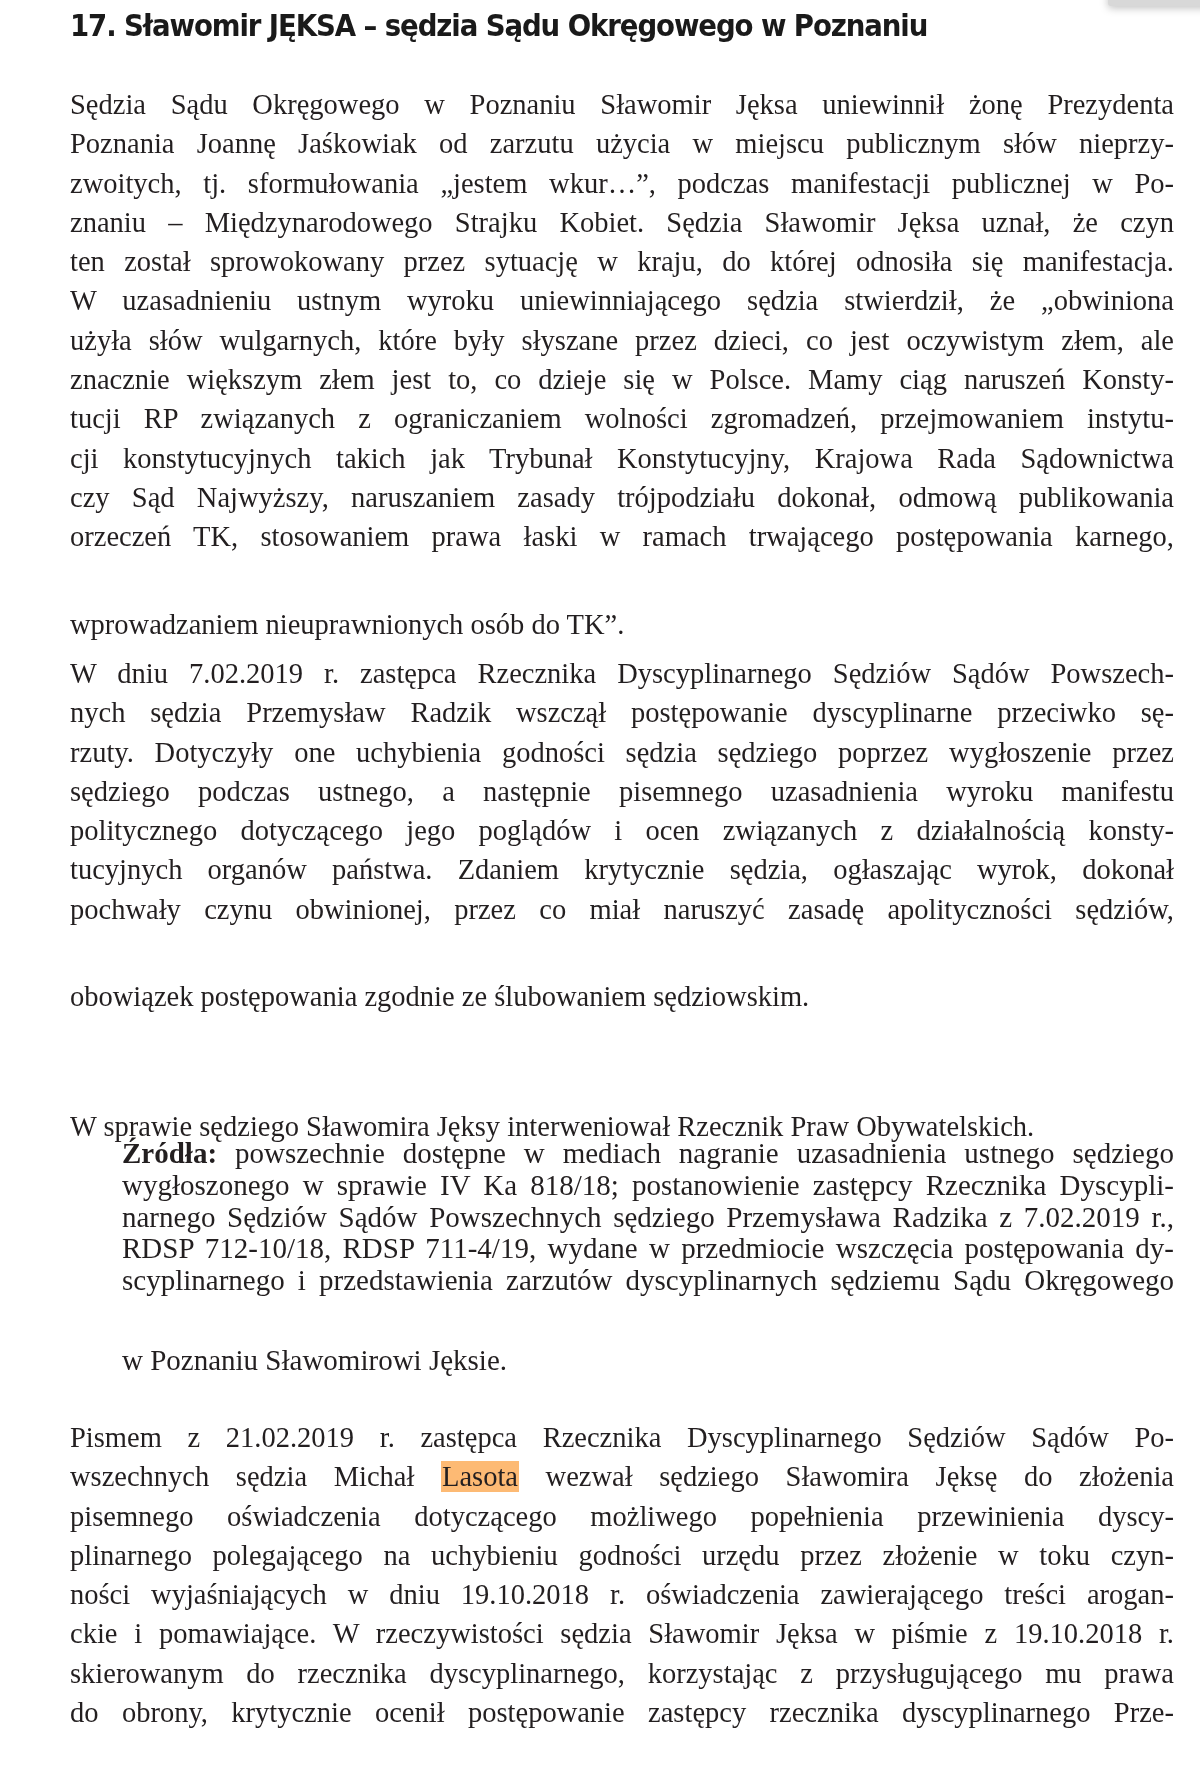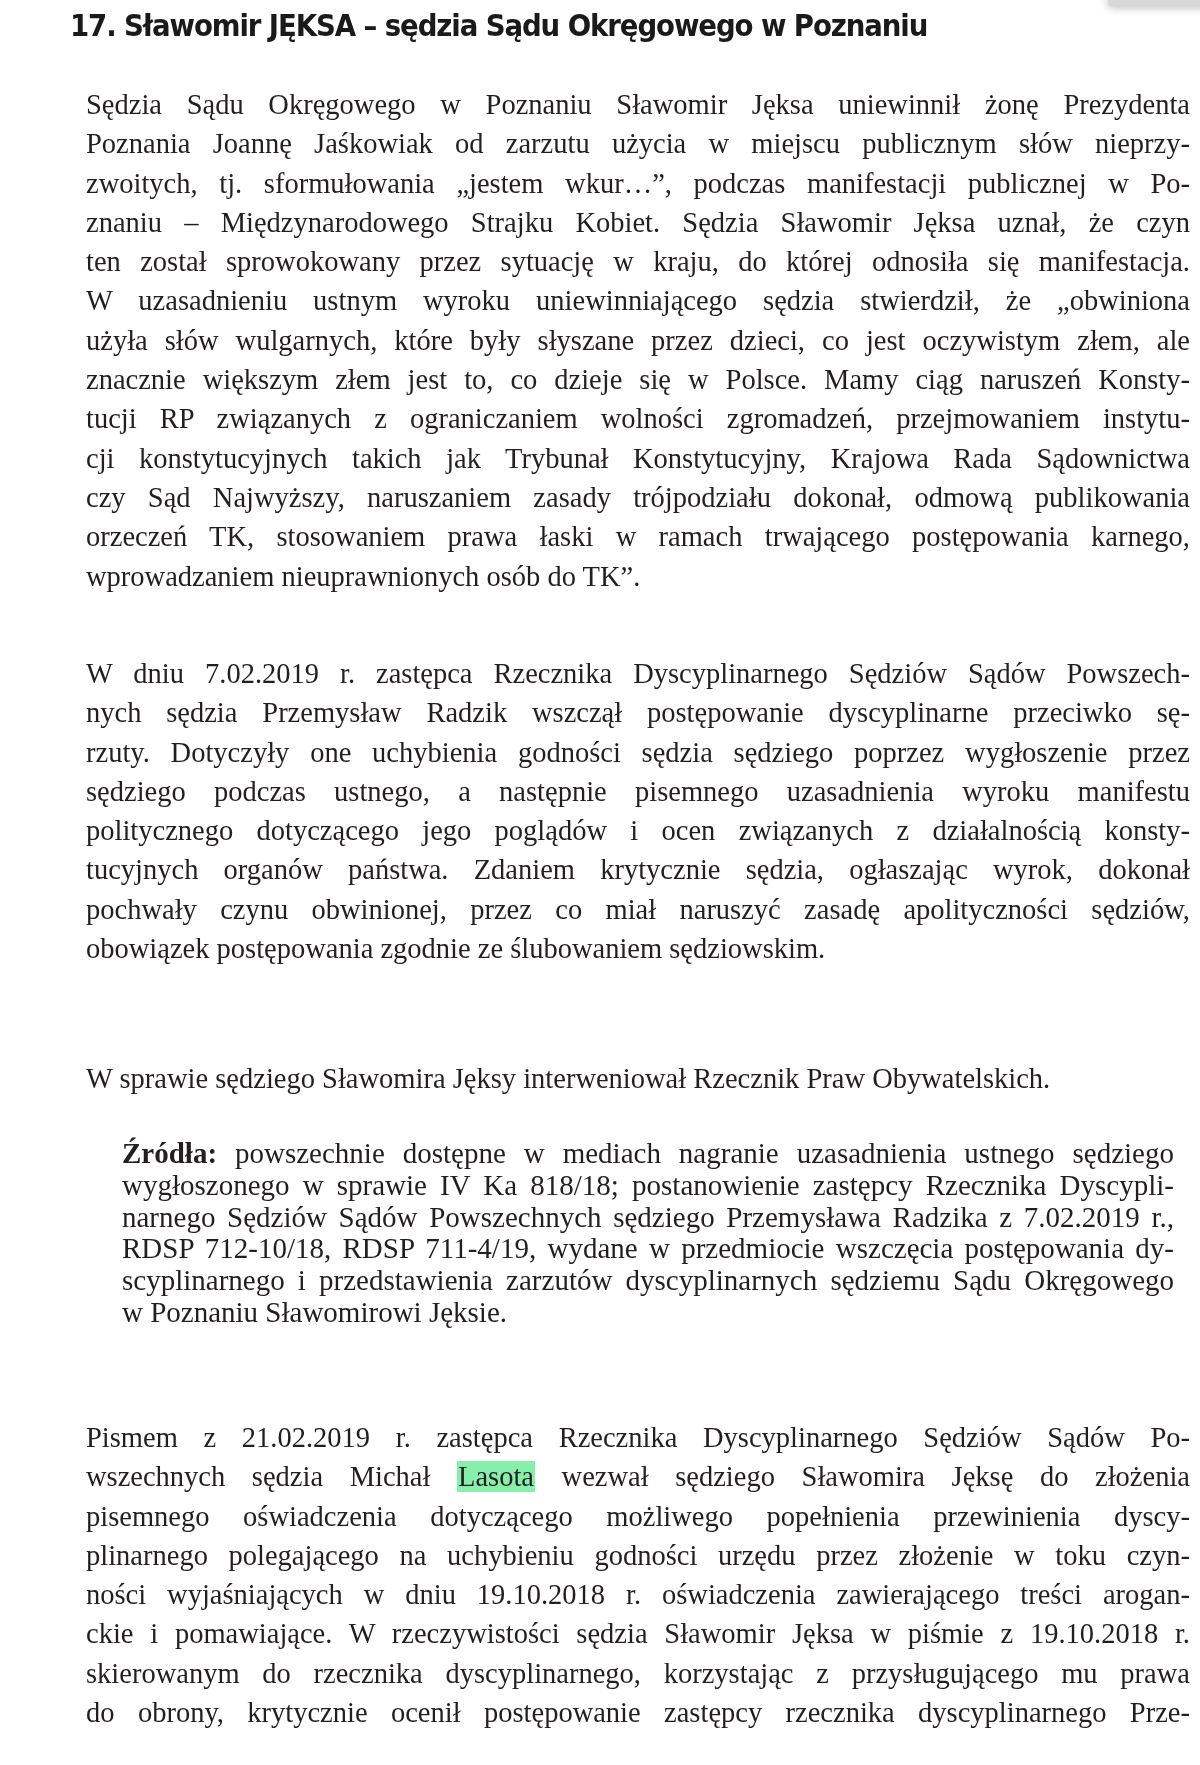--- a/index.html
+++ b/index.html
@@ -38,50 +38,51 @@
     font-size: 30px;
     font-weight: bold;
     letter-spacing: -1.2px;
     color: #1a1a1a;
     transform: scaleX(0.92);
     transform-origin: left top;
     white-space: nowrap;
   }
   .para {
     position: absolute;
-    left: 16px;
+    left: 0;
     width: 1104px;
     font-family: "Liberation Serif", serif;
     font-size: 28.5px;
     line-height: 39.3px;
     color: #231f20;
   }
   .line {
     display: block;
     white-space: nowrap;
     text-align: justify;
     text-align-last: justify;
     height: 39.3px;
   }
   .line.last {
     text-align-last: left;
+    margin-top: 48px;
   }
   .sources {
     position: absolute;
     left: 52px;
     width: 1052px;
     font-family: "Liberation Serif", serif;
     font-size: 29px;
     line-height: 31.8px;
     color: #231f20;
   }
   .sources .line { height: 31.8px; }
   .sources b { font-weight: bold; }
   .hl {
-    background: #86efac;
+    background: #fdba74;
     padding: 0 1px;
   }
 </style>
 </head>
 <body>
 
 <div class="top-shadow"></div>
 
 <div class="page">
 

